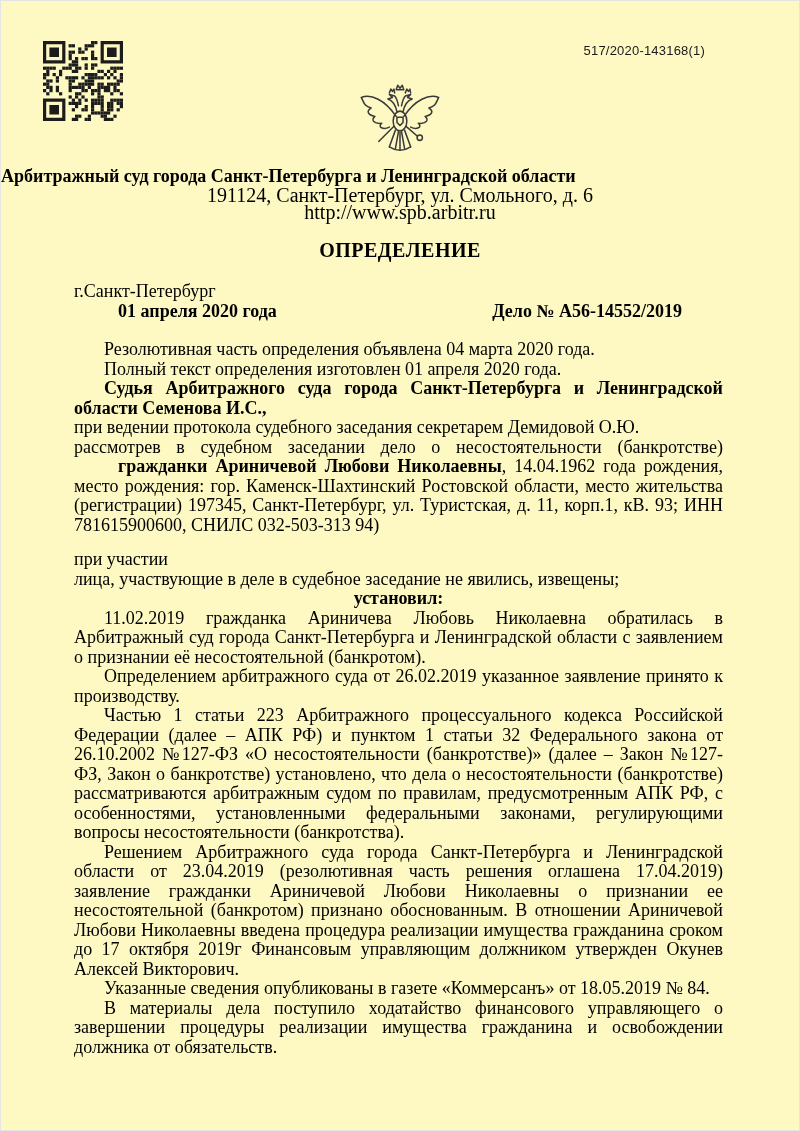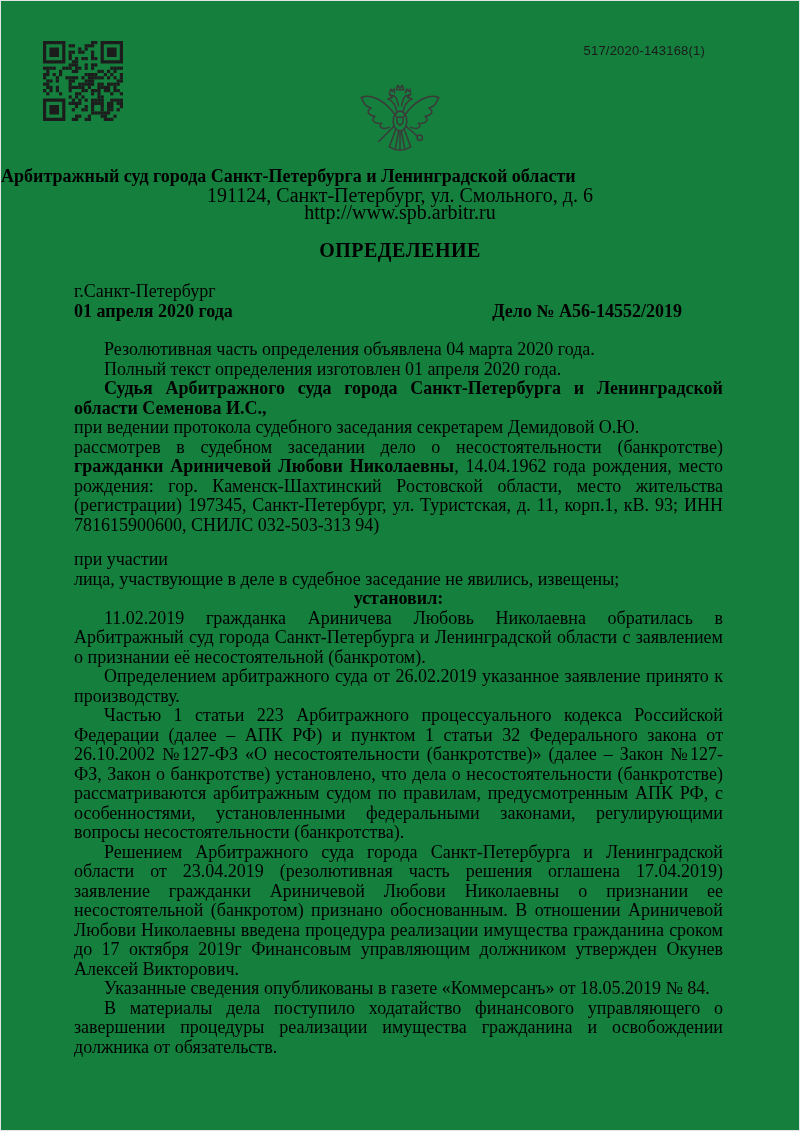--- a/index.html
+++ b/index.html
@@ -1,21 +1,21 @@
 <!DOCTYPE html>
 <html lang="ru"><head>
 <meta charset="utf-8">
 <style>
   * { margin:0; padding:0; box-sizing:border-box; }
   html,body { background:#ffffff; }
   .page {
     position:relative;
     width:800px; height:1131px;
     margin:0 auto;
-    background:#15803d;
+    background:#fef9c3;
     border:1px solid #e4e4e4;
     font-family:"Liberation Serif", serif;
     color:#000000;
     overflow:hidden;
   }
   .qr {
     position:absolute; left:42px; top:40px;
     width:80px; height:80px;
   }
   .qr svg { width:100%; height:100%; fill:#1c1c1c; }
@@ -48,21 +48,21 @@
     font-size:20px;
     line-height:24px;
     letter-spacing:0.5px;
   }
   .content {
     padding:0 76px 0 73px;
     font-size:18px;
     line-height:19.5px;
   }
   .content p { margin:0; }
-  .bold { font-weight:bold; }
+  .bold { font-weight:bold;margin-left:44px; }
   .justify { text-align:justify; }
   .center { text-align:center; }
   .indent { text-indent:30px; }
   .meta-row {
     margin-top:20px;
     display:flex;
     justify-content:space-between;
     align-items:flex-end;
   }
   .case-no { margin-right:41px; }

